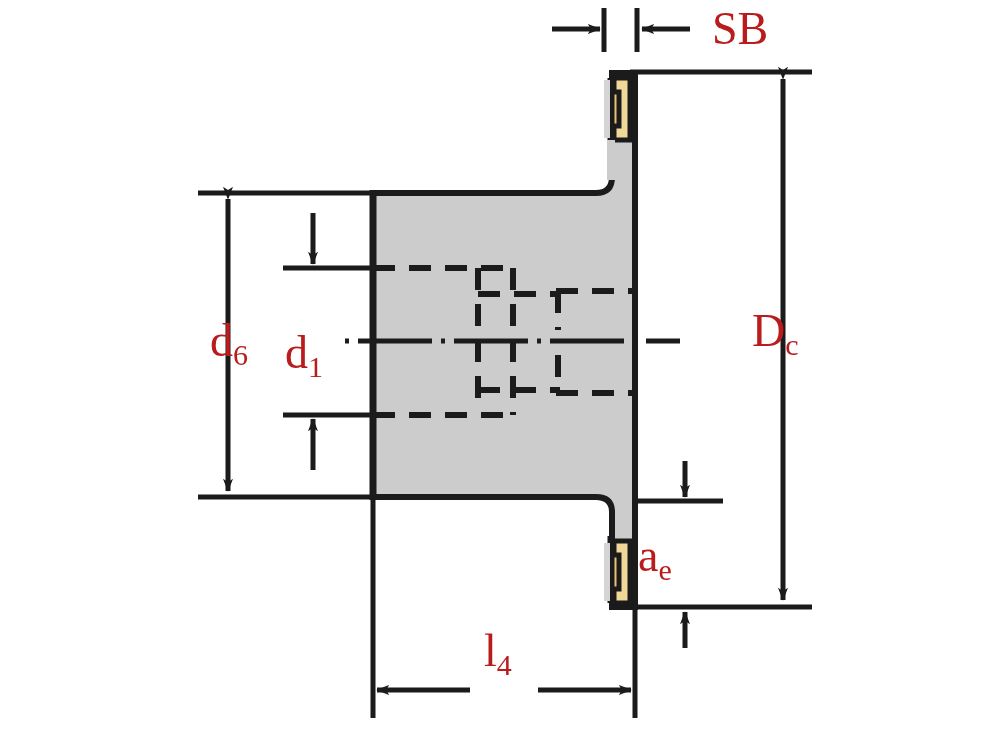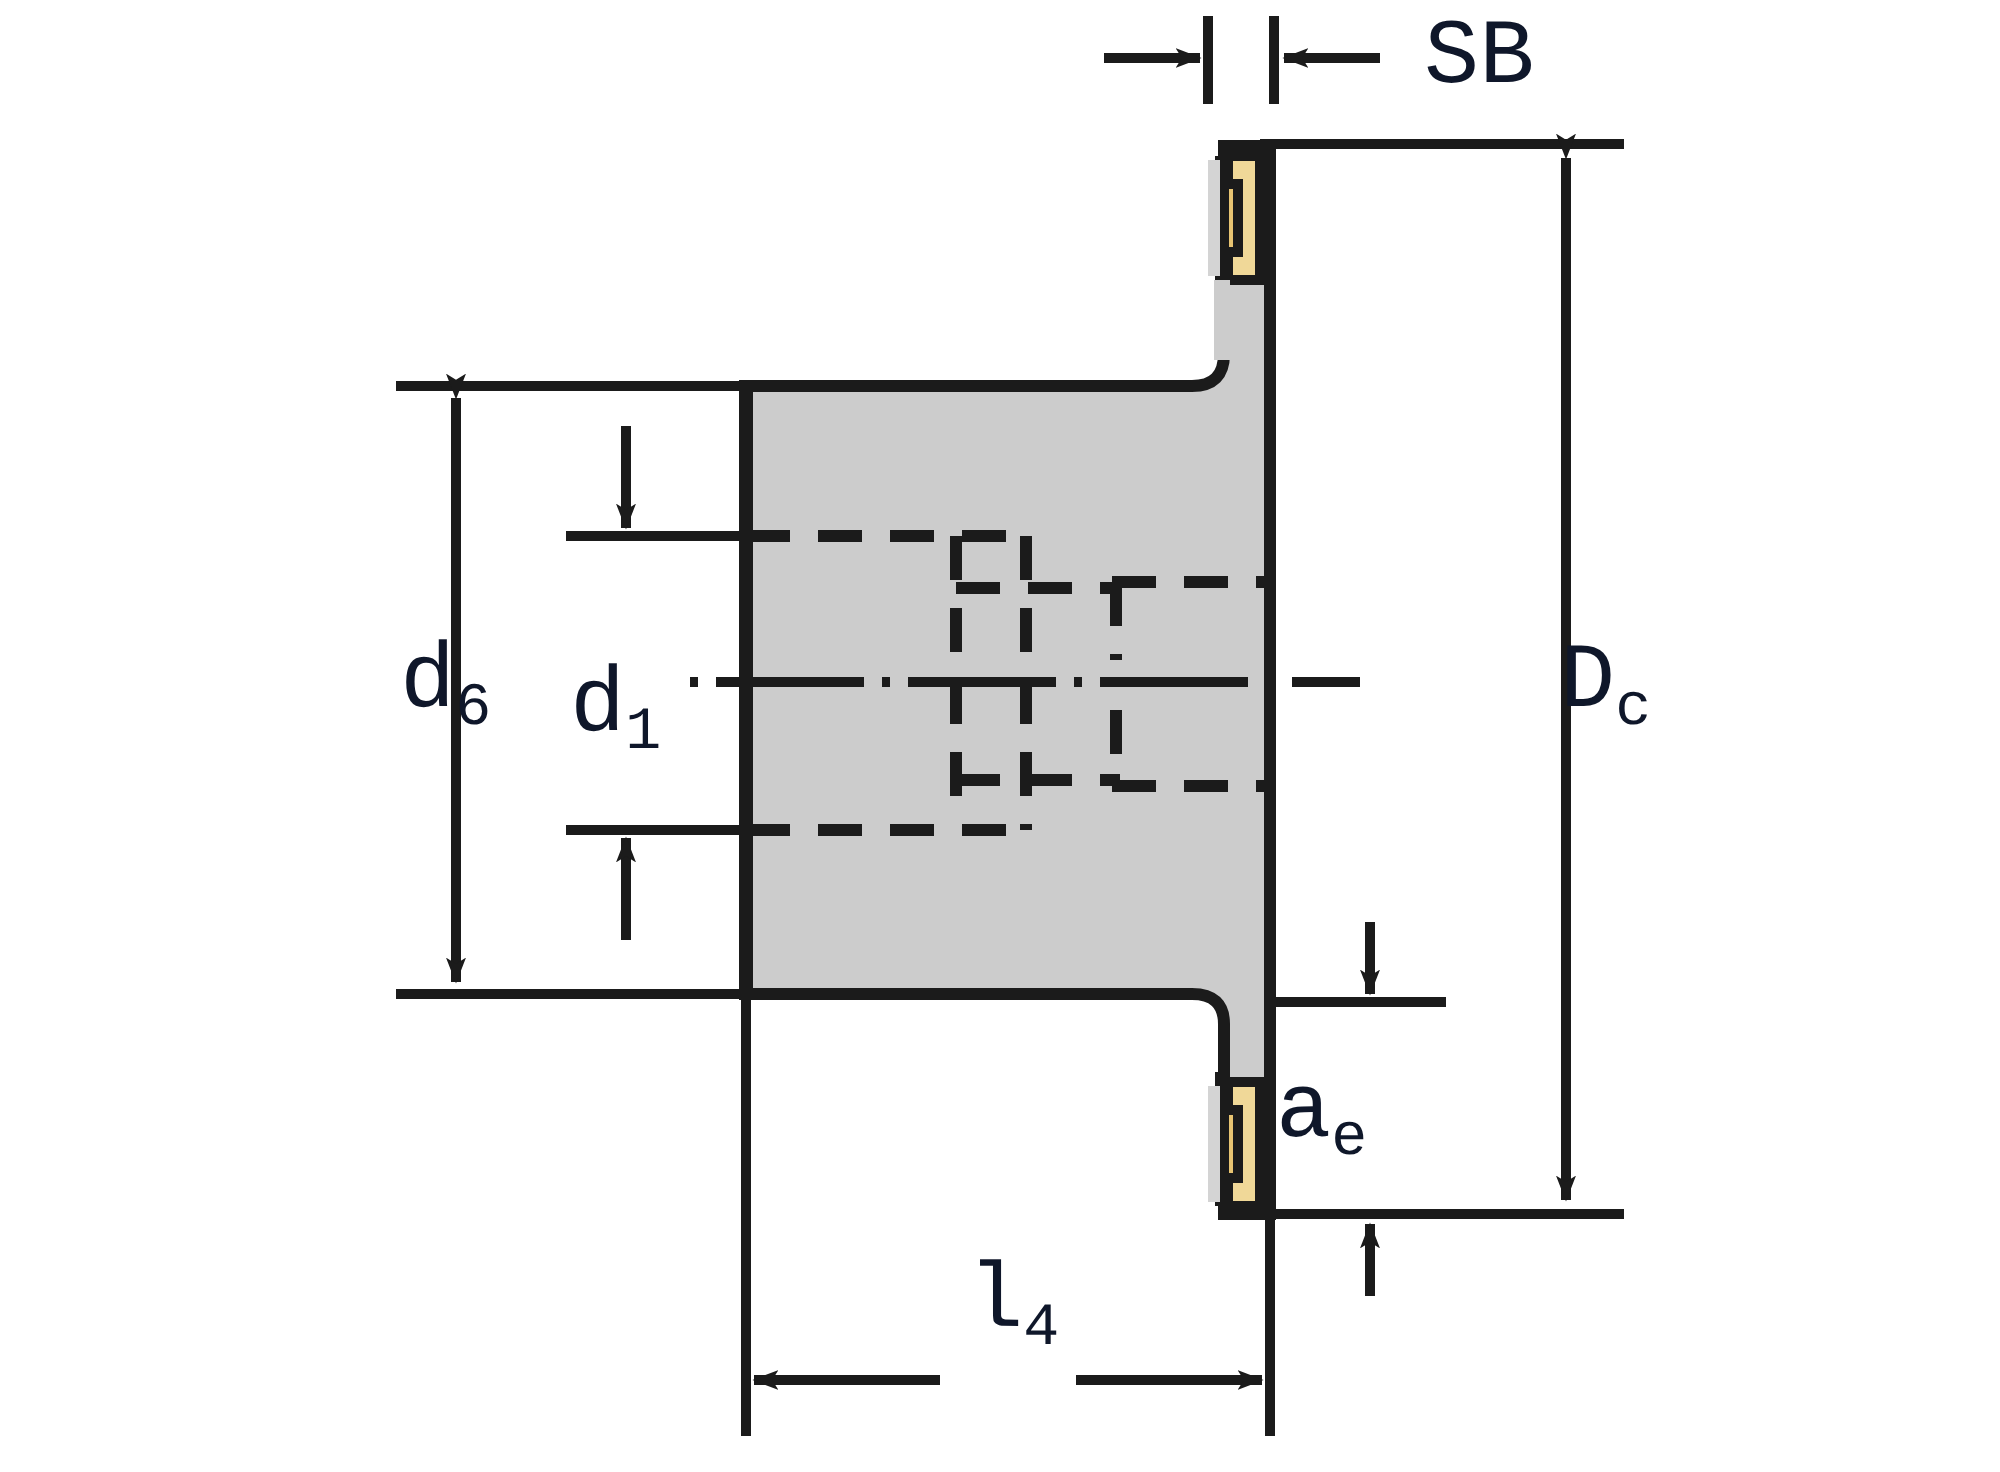--- a/index.html
+++ b/index.html
@@ -1,19 +1,19 @@
 <!DOCTYPE html>
 <html><head>
 <meta charset="utf-8">
 <style>
   html,body{margin:0;padding:0;background:#ffffff;}
   body{font-family:"Liberation Sans",sans-serif;}
   #stage{position:relative;width:1000px;height:736px;background:#ffffff;overflow:hidden;}
   #stage svg{position:absolute;left:0;top:0;}
-  .lbl{position:absolute;color:#0f172a;font-family:Liberation Mono, monospace;
+  .lbl{position:absolute;color:#b91c1c;font-family:Liberation Serif, serif;
        font-weight:400;white-space:nowrap;line-height:1;}
   .lbl .base{font-size:46px;}
   .lbl .sub{font-size:30px;vertical-align:-0.30em;letter-spacing:0;}
   .lbl-sb .base{font-size:46px;}
 </style>
 </head>
 <body>
 
 <div id="stage">
 
@@ -145,25 +145,25 @@
       <line x1="470" y1="690" x2="377" y2="690" stroke="#1b1b1b" stroke-width="5" marker-end="url(#ah)"></line>
       <line x1="538" y1="690" x2="631" y2="690" stroke="#1b1b1b" stroke-width="5" marker-end="url(#ah)"></line>
     </g>
 
   </svg>
 
   <div class="lbl lbl-sb" style="left:712px; top:6px;">
     <span class="base">SB</span><span class="sub"></span>
   </div>
 
-  <div class="lbl" style="left:752px; top:318px;margin-left:28px;">
+  <div class="lbl" style="left:752px; top:308px;">
     <span class="base">D</span><span class="sub">c</span>
   </div>
 
-  <div class="lbl" style="left:200px; top:318px;">
+  <div class="lbl" style="left:210px; top:318px;">
     <span class="base">d</span><span class="sub">6</span>
   </div>
 
   <div class="lbl" style="left:285px; top:330px;">
     <span class="base">d</span><span class="sub">1</span>
   </div>
 
   <div class="lbl" style="left:638px; top:533px;">
     <span class="base">a</span><span class="sub">e</span>
   </div>

